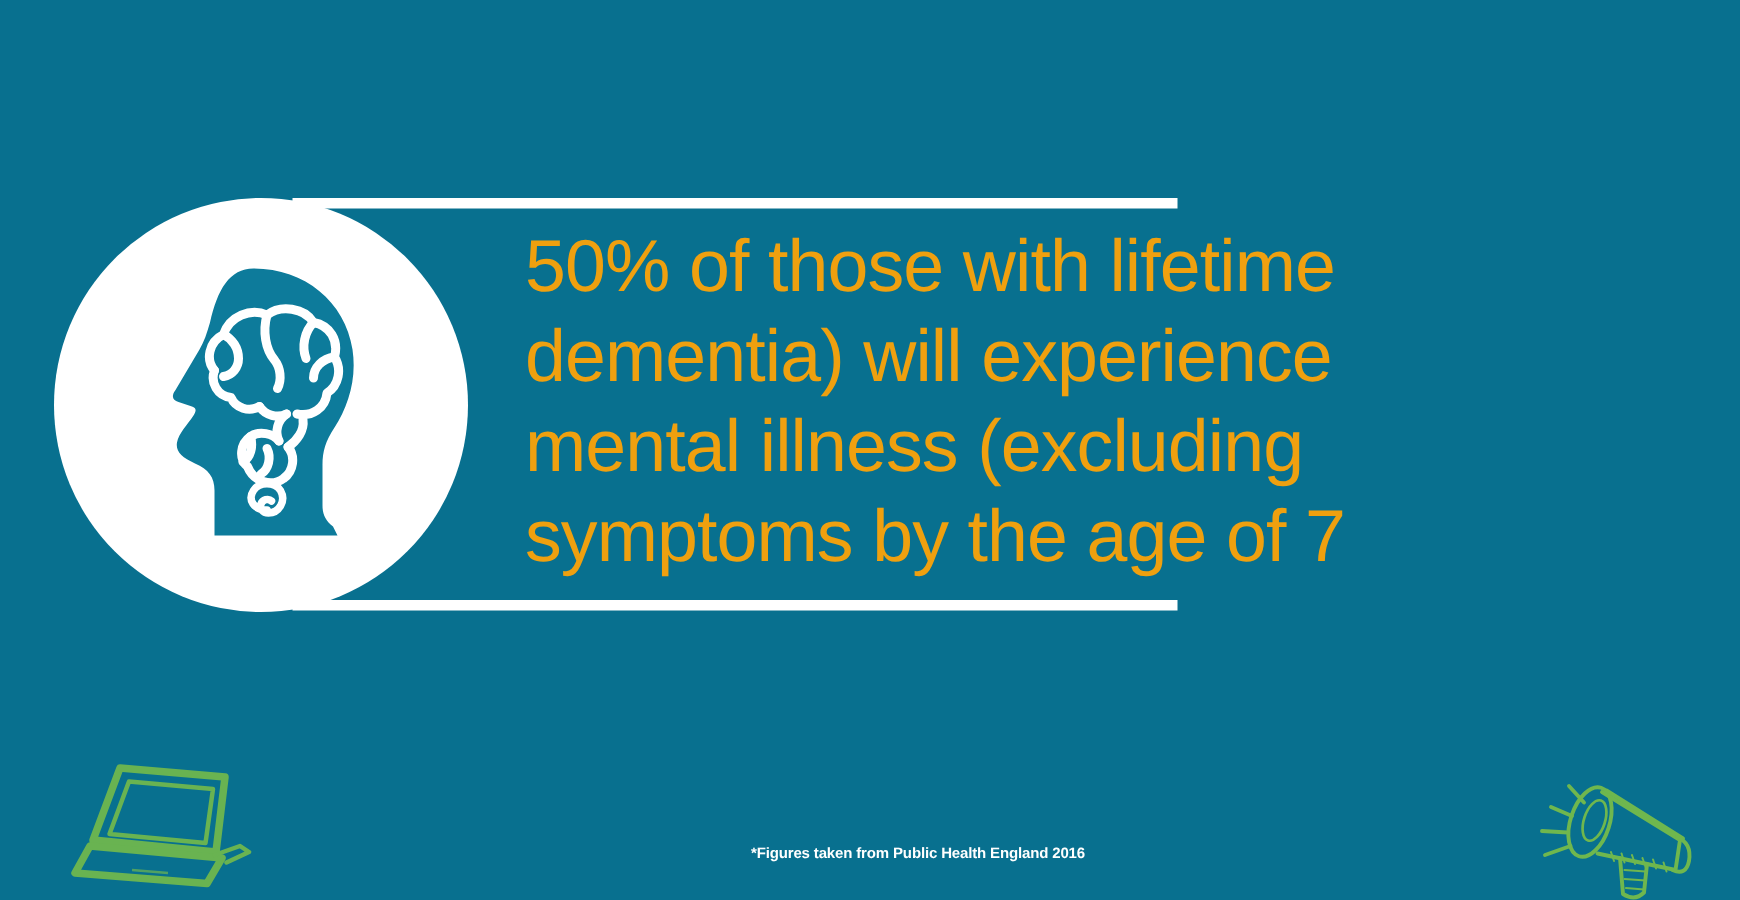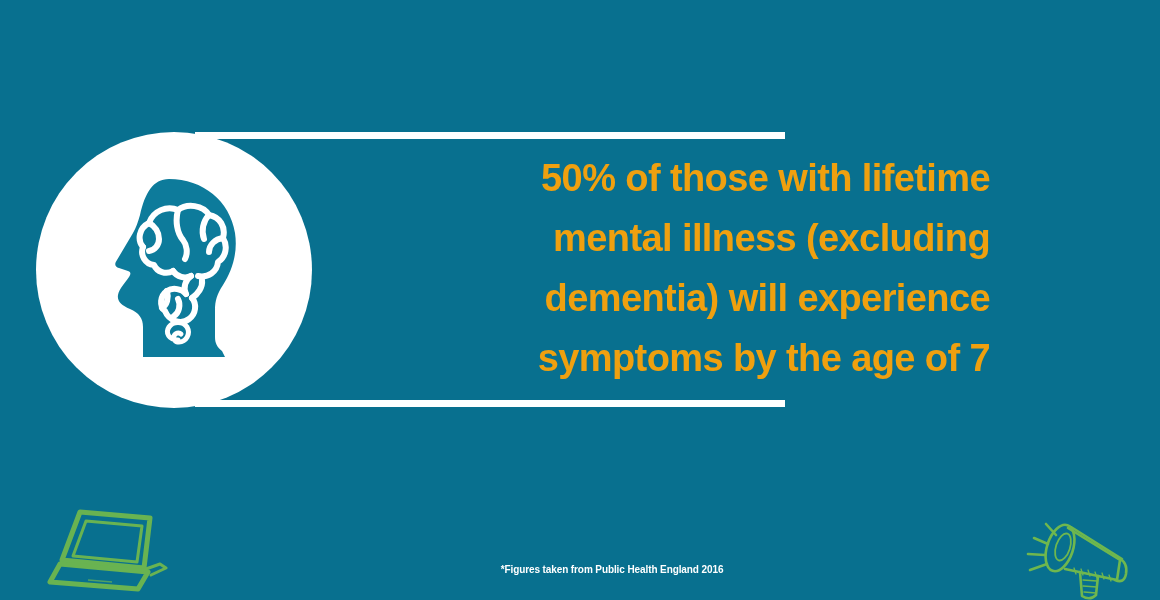--- a/index.html
+++ b/index.html
@@ -78,26 +78,25 @@
 
   
   #headline {
     position: absolute;
     left: 350px;
     top: 148px;
     width: 640px;
     z-index: 4;
     color: #efa00f;
     font-family: "Liberation Sans", sans-serif;
-    font-weight: bold;
-    font-size: 38px;
+    font-weight: normal;
+    font-size: 49px;
     line-height: 60px;
     letter-spacing: -0.6px;
     margin: 0;
-    text-align: right;
   }
   #headline .hl-line {
     display: block;
     white-space: nowrap;
   }
 
   
   #footnote {
     position: absolute;
     left: 0;
@@ -222,20 +221,20 @@
                  C 74 144 84 144 88 150
                  C 92 157 87 165 80 165
                  C 76 165 74 162 75 159
                  C 76 156 80 155 82 157"></path>
       </g>
     </svg>
   </div>
 
   <h1 id="headline">
     <span class="hl-line">50% of those with lifetime</span>
+    <span class="hl-line">dementia) will experience</span>
     <span class="hl-line">mental illness (excluding</span>
-    <span class="hl-line">dementia) will experience</span>
     <span class="hl-line">symptoms by the age of 7</span>
   </h1>
 
   <div id="footnote">*Figures taken from Public Health England 2016</div>
 
 </div>
 
 </body></html>

